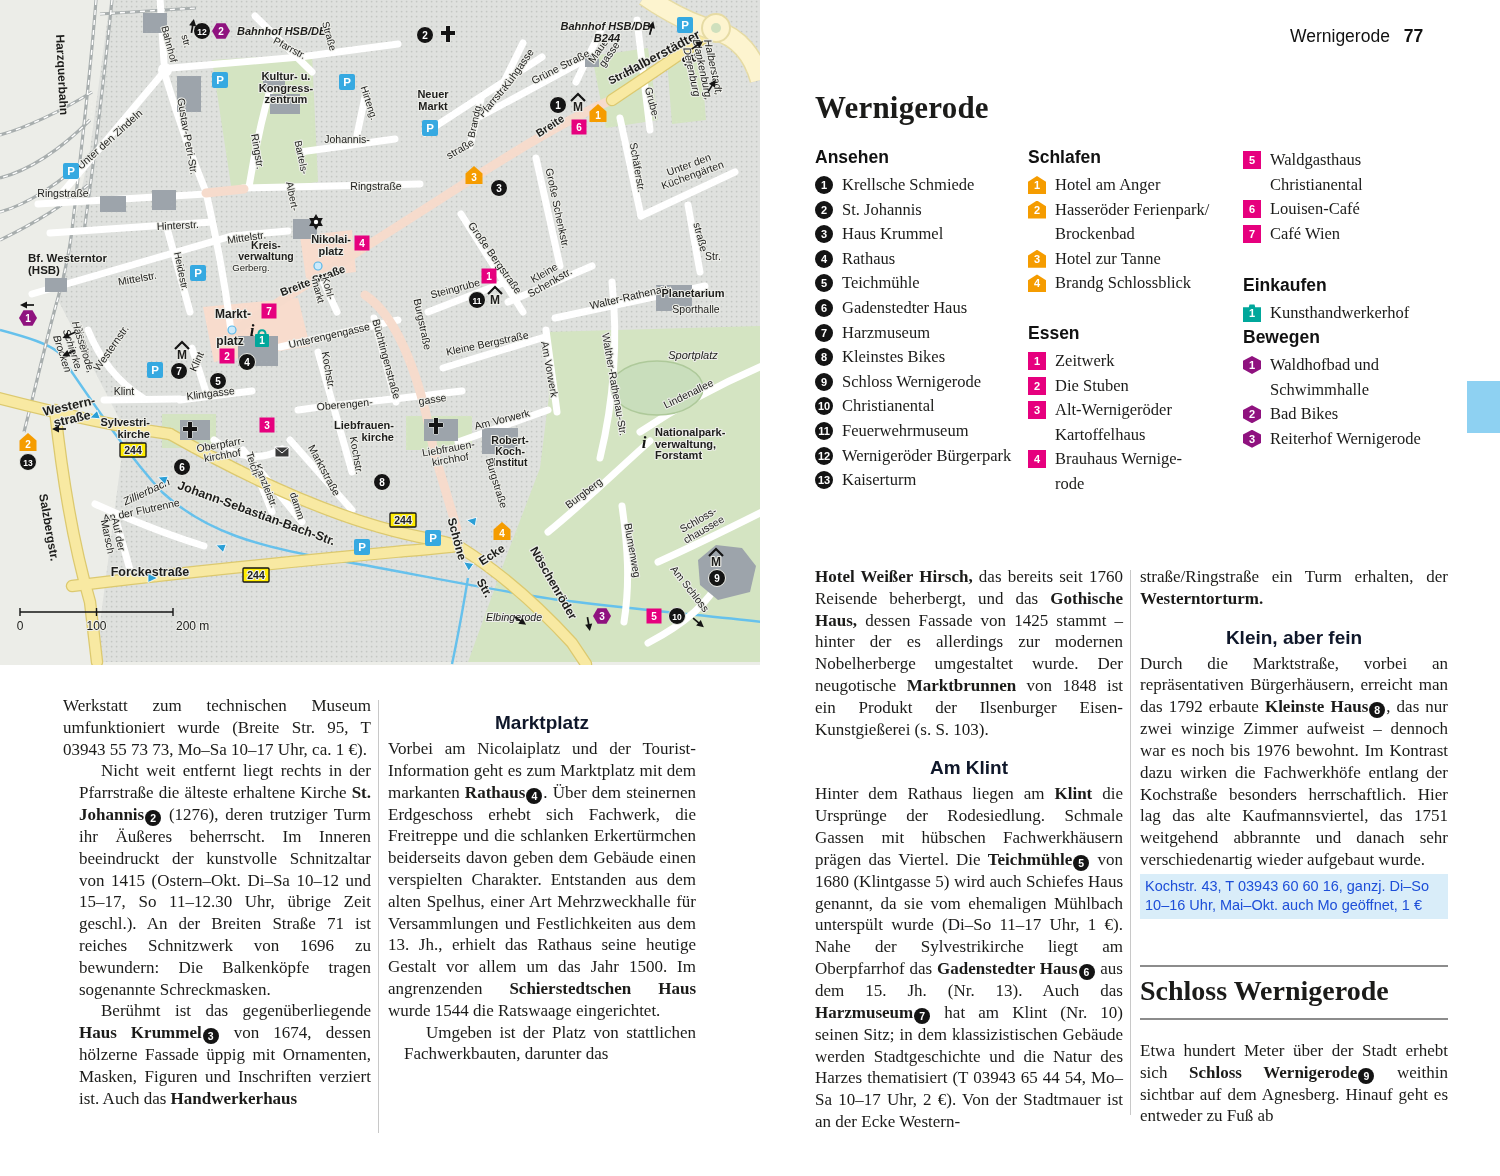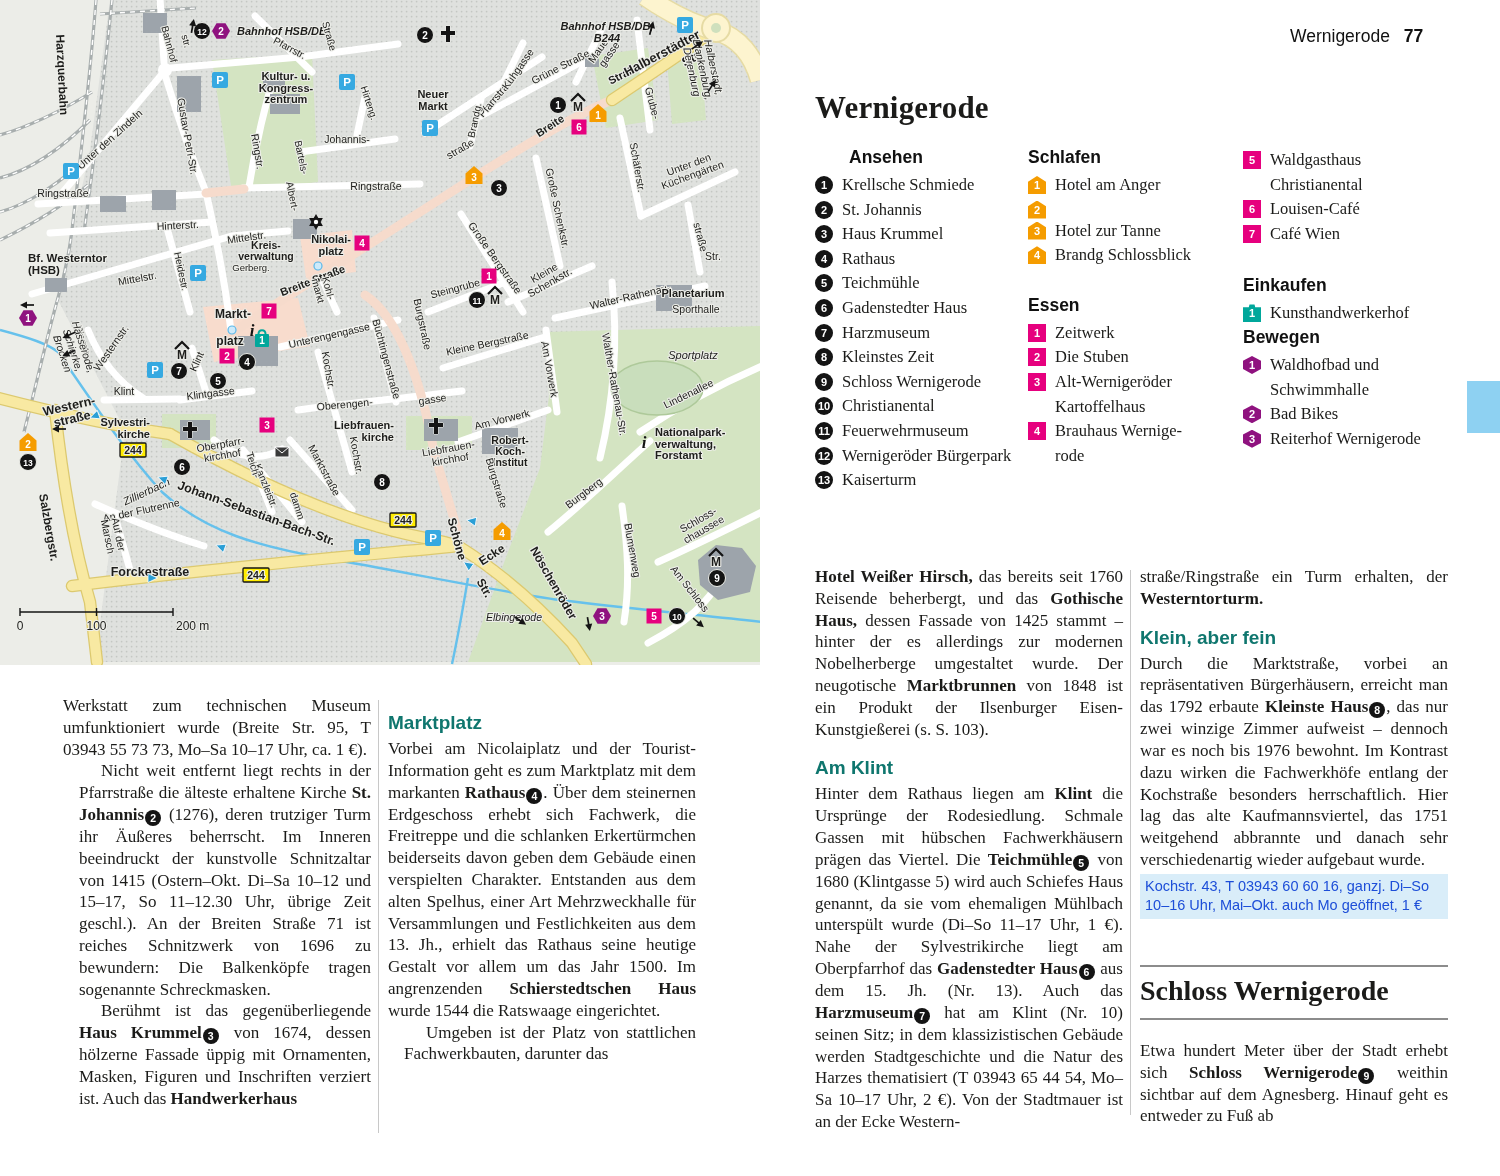--- a/index.html
+++ b/index.html
@@ -21,21 +21,21 @@
   .ico-sight{border-radius:50%;background:#141414;}
   .ico-hotel{background:#F59C00;clip-path:polygon(50% 0,100% 32%,100% 100%,0 100%,0 32%);}
   .ico-food{background:#E6007E;}
   .ico-shop{background:#00A79B;clip-path:polygon(36% 0,64% 0,68% 16%,100% 16%,100% 100%,0 100%,0 16%,32% 16%);}
   .ico-move{background:#8F127F;clip-path:polygon(50% 0,100% 27%,100% 73%,50% 100%,0 73%,0 27%);}
   
   .artcol{position:absolute;width:308px;text-align:justify;font-size:17px;line-height:21.8px;}
   .artcol p{margin:0;}
   .artcol p.ind{text-indent:22px;margin-left:16px;}
   .subhead{font-family:"Liberation Sans",sans-serif;font-weight:bold;font-size:19px;
-           color:#0f766e;margin:17px 0 4px;line-height:22px;text-align:left;}
+           color:#0f172a;margin:17px 0 4px;line-height:22px;text-align:center;}
   .infobox{background:#D9EDF9;font-family:"Liberation Sans",sans-serif;font-size:14.5px;
            line-height:19.5px;color:#1d4ed8;padding:3px 5px;margin-top:3px;text-align:left;}
   .bighead{font-size:28px;font-weight:bold;border-top:2px solid #8c8c8c;border-bottom:2px solid #8c8c8c;
            padding:9px 0 12px;margin:46px 0 20px;text-align:left;line-height:30px;}
   .mk{display:inline-block;width:16px;height:16px;border-radius:50%;background:#141414;color:#fff;
       font:bold 10.5px/16px "Liberation Sans",sans-serif;text-align:center;text-indent:0;
       vertical-align:-2px;margin:0 1px;}
   .vrule{position:absolute;width:1px;background:#c8c8c8;}
   #edgetab{position:absolute;right:0;top:381px;width:33px;height:52px;background:#8ED1F2;}
   
@@ -564,21 +564,21 @@
   </svg>
   </div>
 
   <div id="pagehead">
     <span>Wernigerode</span>
     <b>77</b>
   </div>
 
   <div id="maintitle">Wernigerode</div>
   <div class="lgcol" id="lg-col0" style="left:815px;top:146px">
-      <div class="lg-head" style="margin-top: 0px; margin-left: 34px;">Ansehen</div>
+      <div class="lg-head" style="margin-top: 0px;">Ansehen</div>
       <div class="lg-row">
         <span class="lg-ico ico-sight">1</span>
         <span class="lg-label">Krellsche Schmiede</span>
       </div>
       <div class="lg-row">
         <span class="lg-ico ico-sight">2</span>
         <span class="lg-label">St. Johannis</span>
       </div>
       <div class="lg-row">
         <span class="lg-ico ico-sight">3</span>
@@ -595,21 +595,21 @@
       <div class="lg-row">
         <span class="lg-ico ico-sight">6</span>
         <span class="lg-label">Gadenstedter Haus</span>
       </div>
       <div class="lg-row">
         <span class="lg-ico ico-sight">7</span>
         <span class="lg-label">Harzmuseum</span>
       </div>
       <div class="lg-row">
         <span class="lg-ico ico-sight">8</span>
-        <span class="lg-label">Kleinstes Zeit</span>
+        <span class="lg-label">Kleinstes Bikes</span>
       </div>
       <div class="lg-row">
         <span class="lg-ico ico-sight">9</span>
         <span class="lg-label">Schloss Wernigerode</span>
       </div>
       <div class="lg-row">
         <span class="lg-ico ico-sight">10</span>
         <span class="lg-label">Christianental</span>
       </div>
       <div class="lg-row">
@@ -626,20 +626,22 @@
       </div>
     </div>
   <div class="lgcol" id="lg-col1" style="left:1028px;top:146px">
       <div class="lg-head" style="margin-top: 0px;">Schlafen</div>
       <div class="lg-row">
         <span class="lg-ico ico-hotel">1</span>
         <span class="lg-label">Hotel am Anger</span>
       </div>
       <div class="lg-row">
         <span class="lg-ico ico-hotel">2</span>
+        <span class="lg-label">Hasseröder Ferienpark/
+Brockenbad</span>
       </div>
       <div class="lg-row">
         <span class="lg-ico ico-hotel">3</span>
         <span class="lg-label">Hotel zur Tanne</span>
       </div>
       <div class="lg-row">
         <span class="lg-ico ico-hotel">4</span>
         <span class="lg-label">Brandg Schlossblick</span>
       </div>
       <div class="lg-head" style="margin-top: 26px;">Essen</div>

